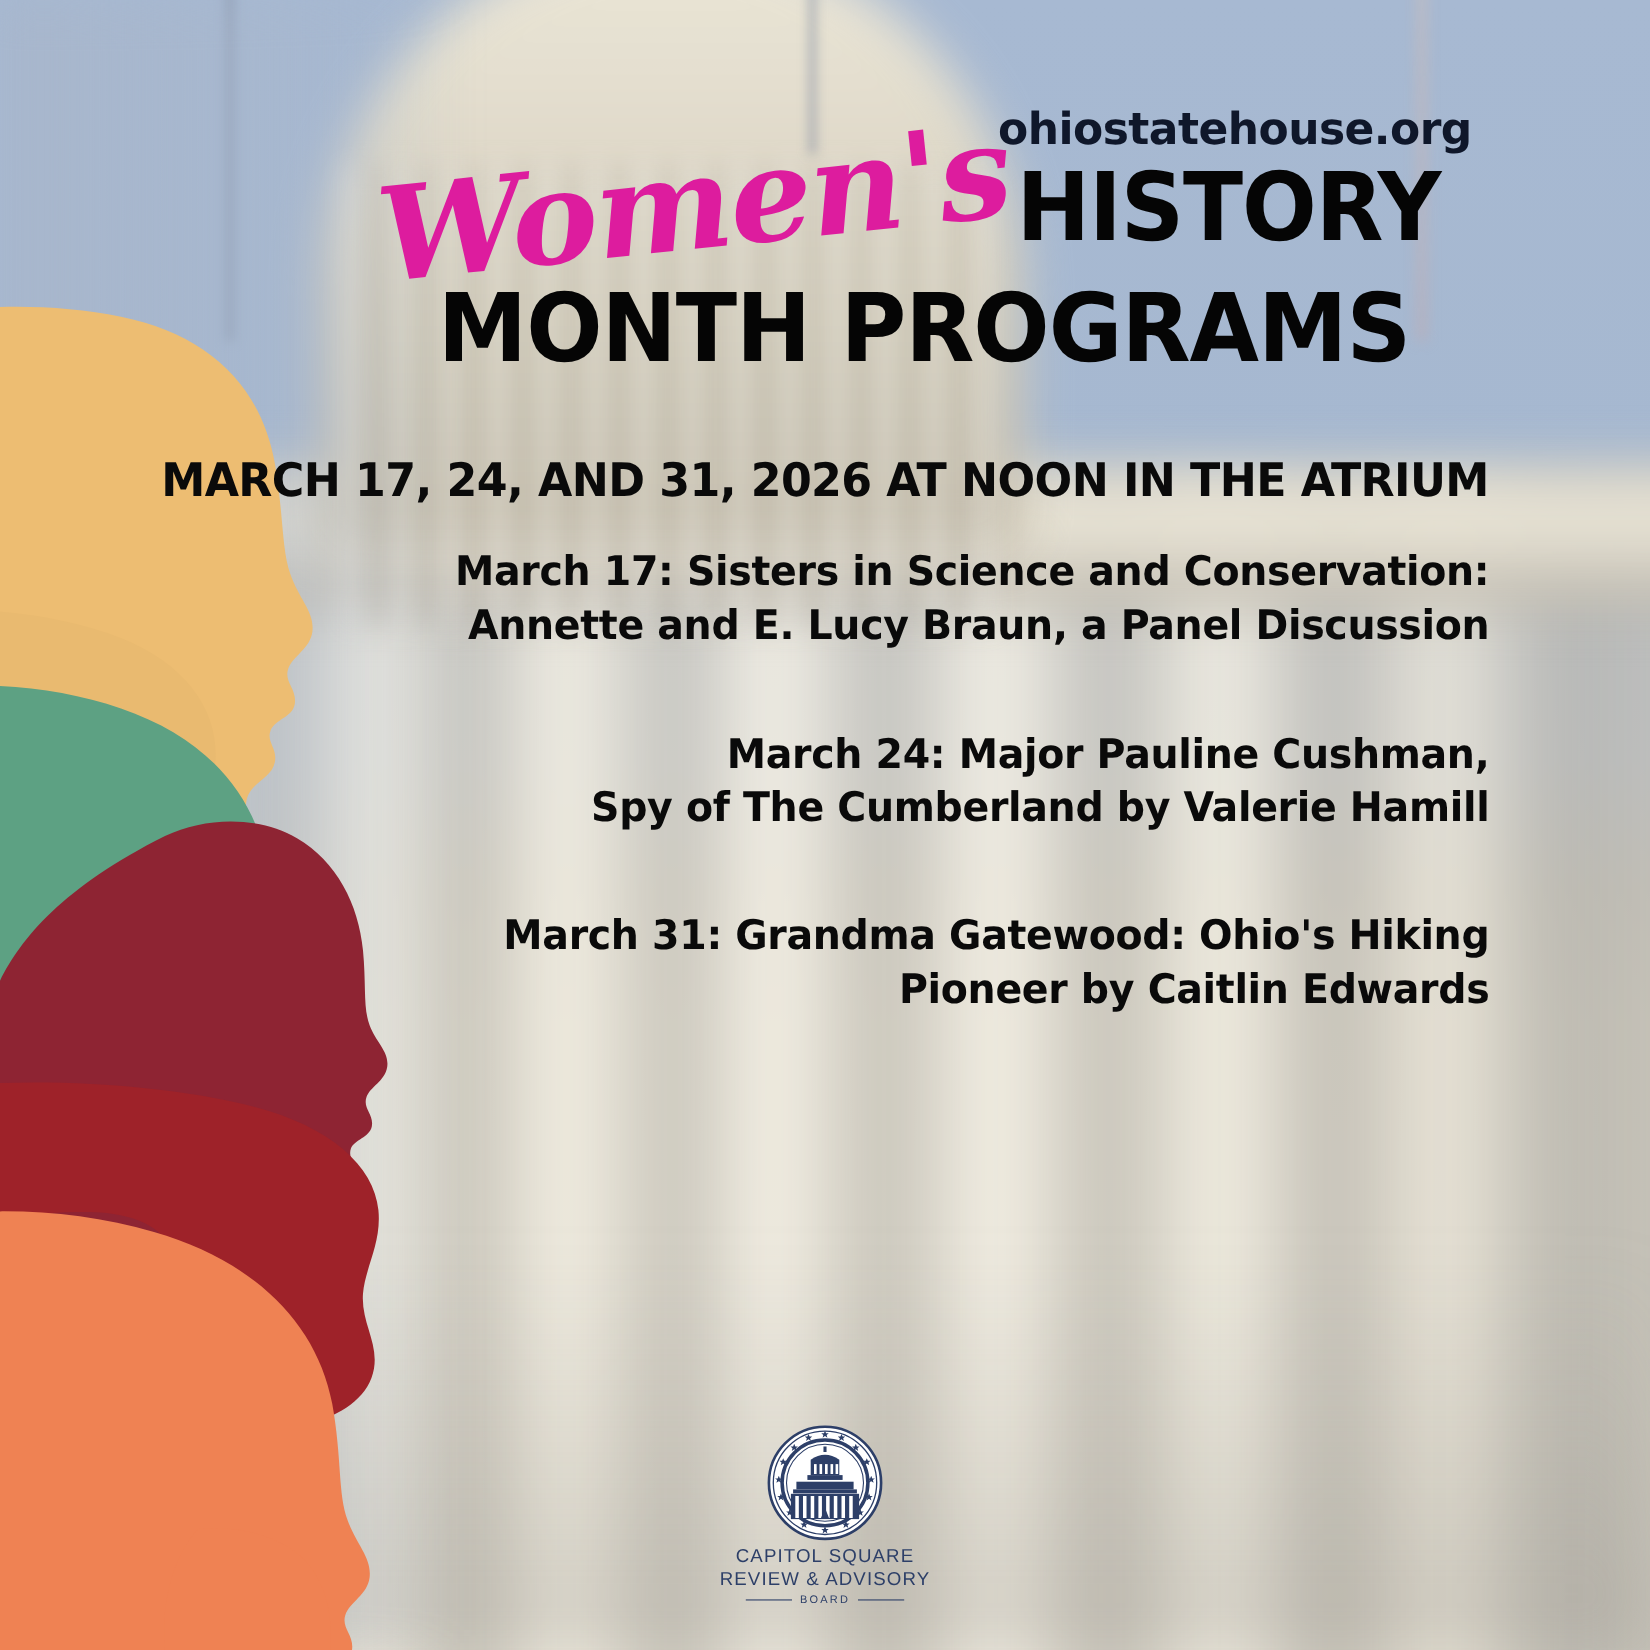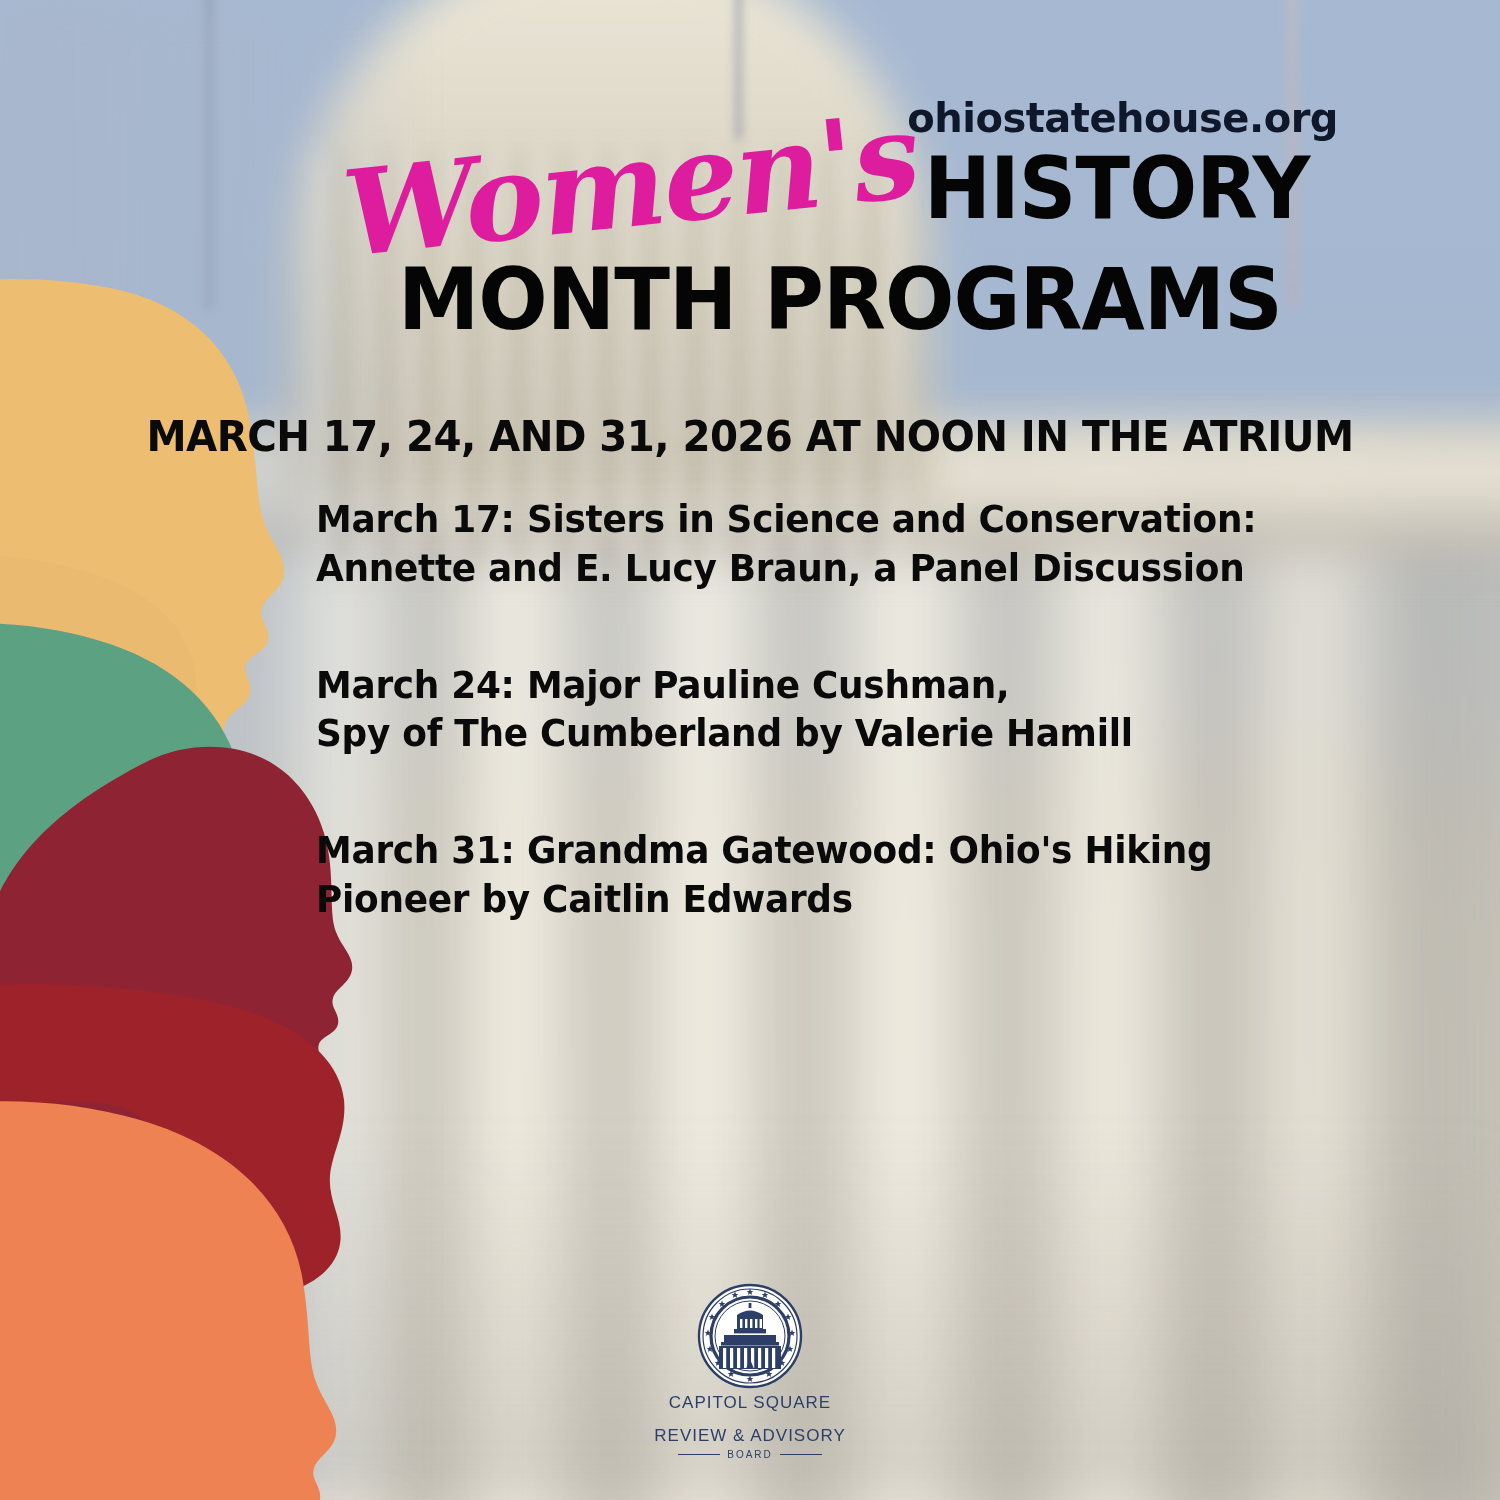--- a/index.html
+++ b/index.html
@@ -215,21 +215,21 @@
     letter-spacing: -0.6px;
     color: #0a0a0a;
     transform: scaleX(0.96);
   }
 
   .events {
     position: absolute;
     left: 300px;
     width: 1070px;
     top: 496px;
-    text-align: left;
+    text-align: right;
   }
   .event-item {
     font-family: "DejaVu Sans", sans-serif;
     font-weight: 700;
     font-size: 37px;
     line-height: 1.32;
     color: #0a0a0a;
     letter-spacing: -0.3px;
     margin-bottom: 68px;
     transform: scaleX(0.97);
@@ -267,21 +267,21 @@
   }
   .logo-seal { display: block; }
   .logo-text {
     margin-top: 4px;
     text-align: center;
     font-family: Liberation Sans, sans-serif;
     color: #2d3f68;
     letter-spacing: 1px;
   }
   .logo-l1 { font-size: 17px; display: block; }
-  .logo-l2 { font-size: 17px; display: block; margin-top: 13px; }
+  .logo-l2 { font-size: 17px; display: block; margin-top: 1px; }
   .logo-l3 {
     font-size: 10px;
     display: flex;
     align-items: center;
     justify-content: center;
     gap: 7px;
     margin-top: 3px;
     letter-spacing: 2px;
     text-align: right;
   }

